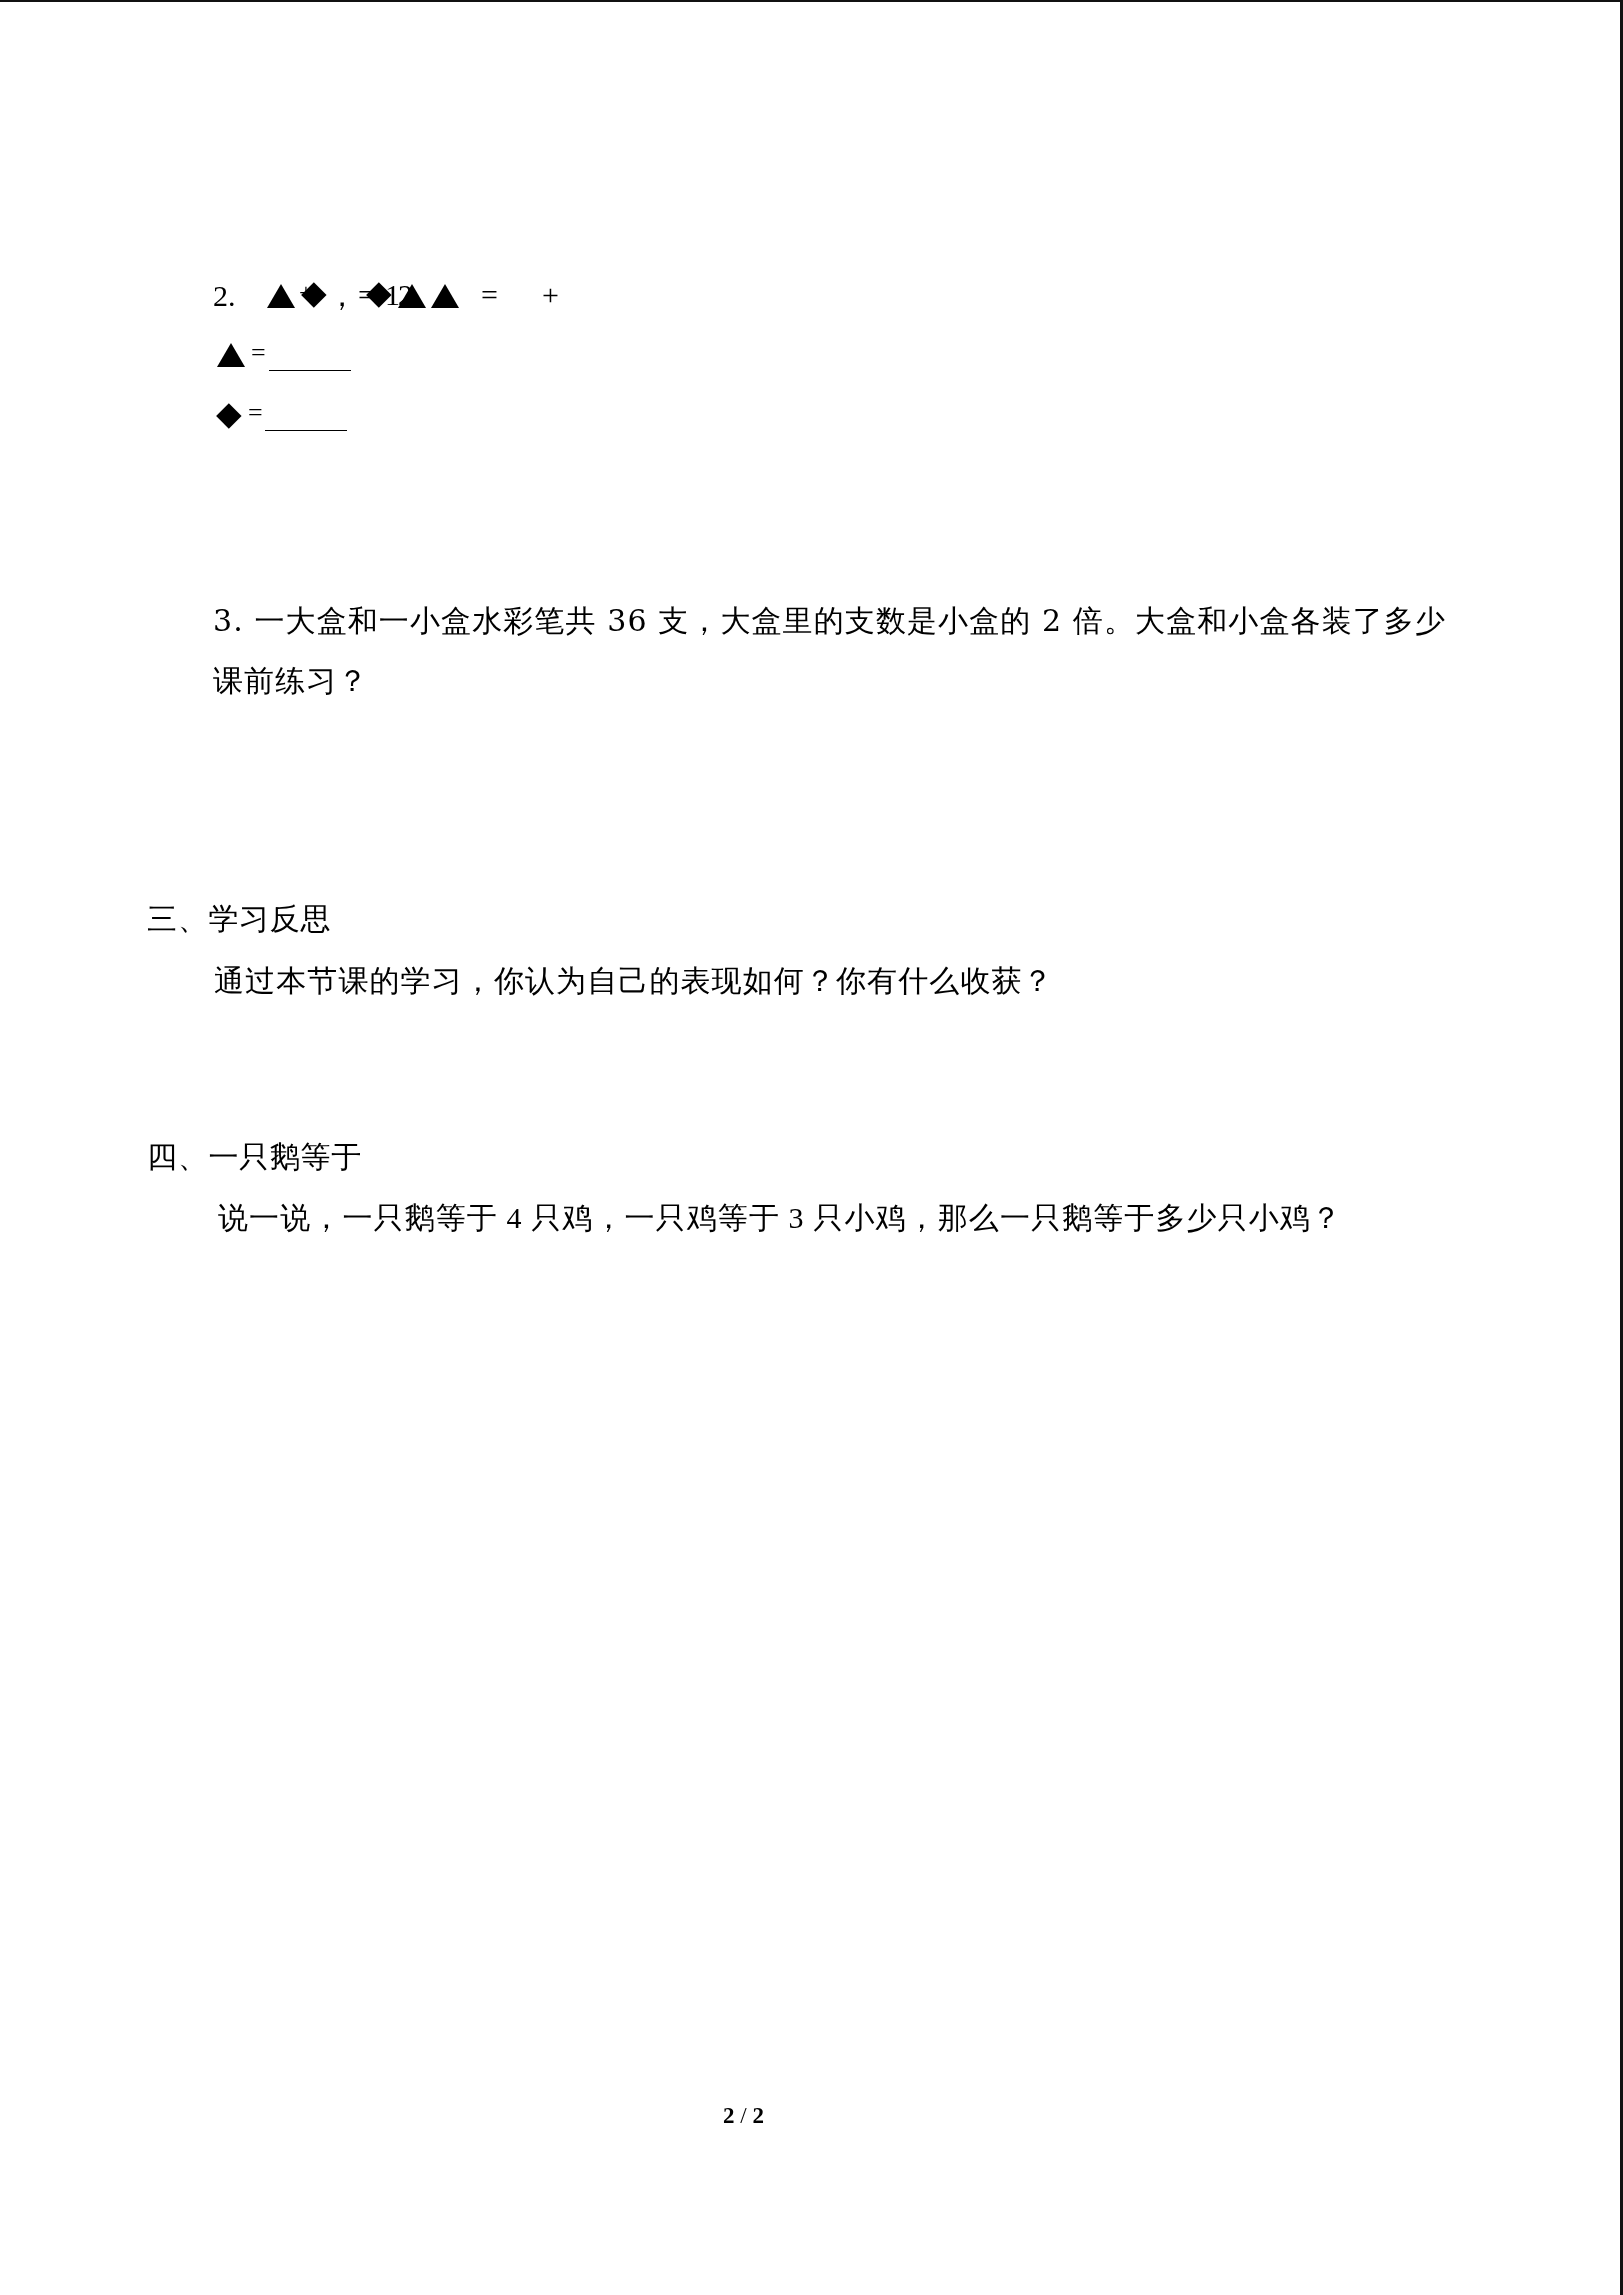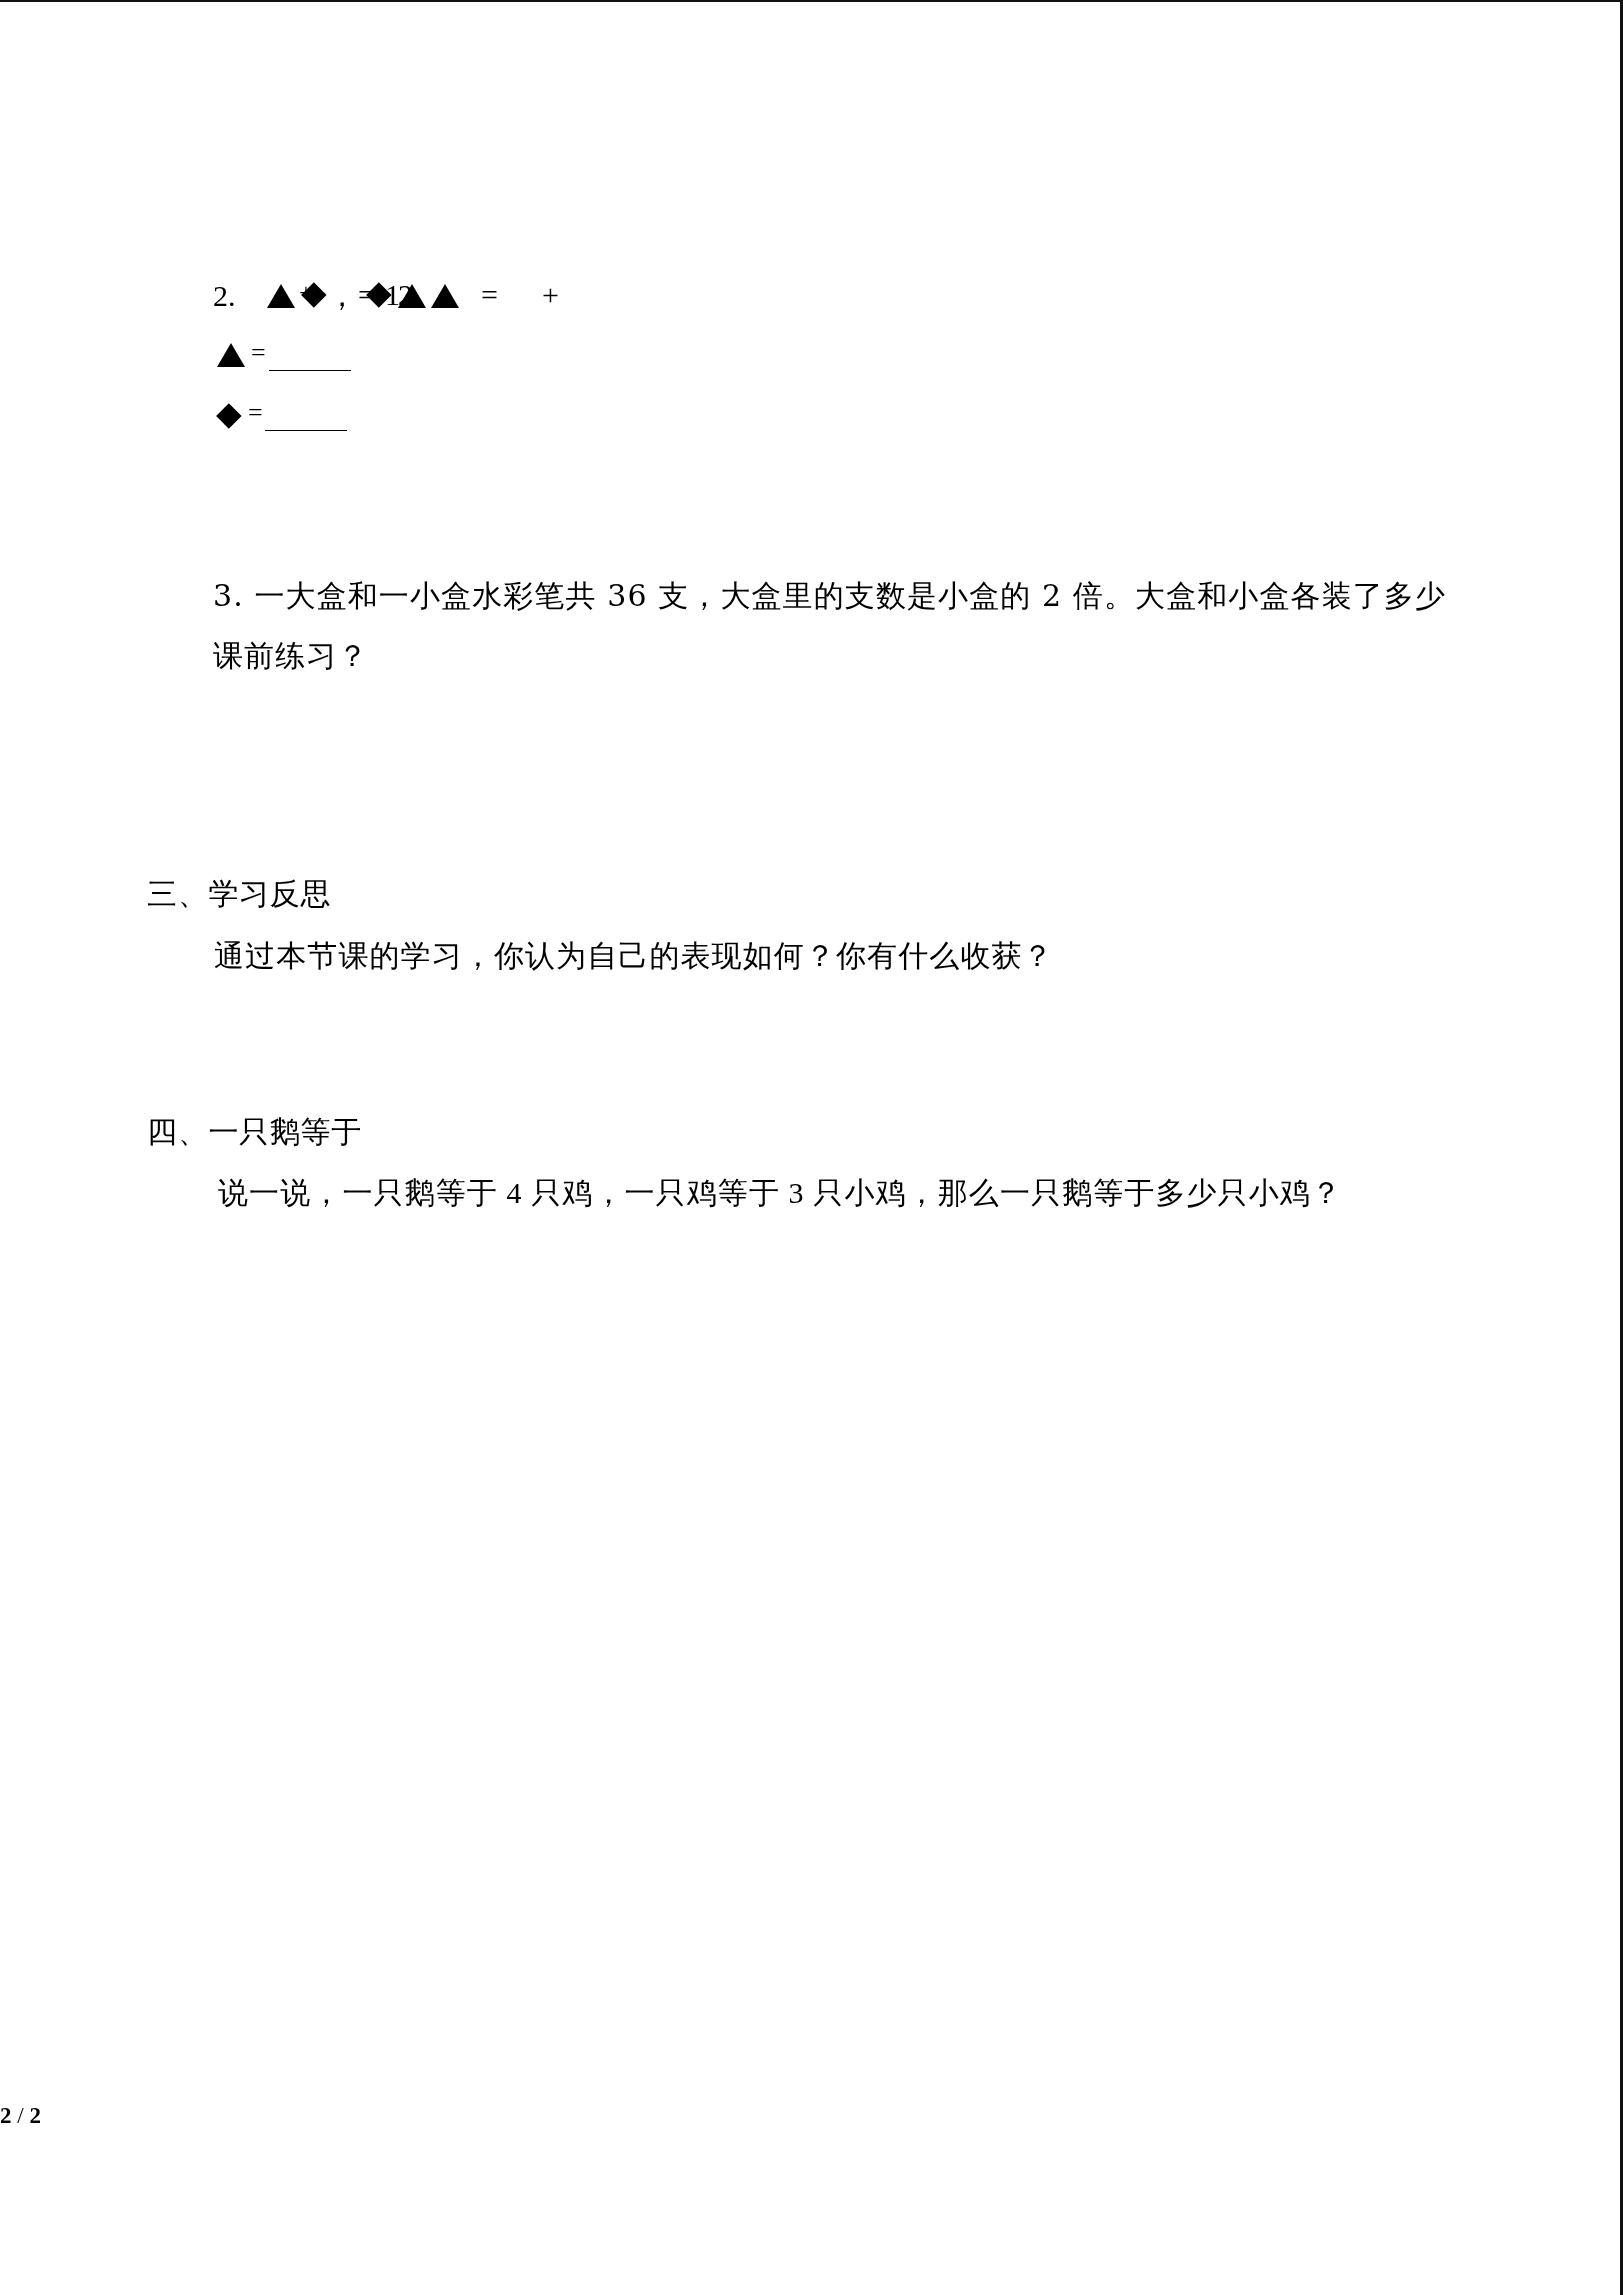--- a/index.html
+++ b/index.html
@@ -26,20 +26,21 @@
     right: 0; top: 0;
     width: 2.7px; height: 2295px;
     background: #111111;
   }
   .line {
     position: absolute;
     white-space: nowrap;
     font-size: 30px;
     line-height: 38px;
     letter-spacing: 0.7px;
+    margin-top: 25px;
   }
   .tri {
     position: absolute;
     width: 0; height: 0;
     border-left: 14.3px solid transparent;
     border-right: 14.3px solid transparent;
     border-bottom: 24.5px solid #000;
   }
   .dia {
     position: absolute;
@@ -55,20 +56,21 @@
   }
   .blank {
     position: absolute;
     height: 0;
     border-bottom: 1.4px solid #000;
   }
   .page-num {
     position: absolute;
     left: 0; width: 1487px;
     top: 2103px;
+    text-align: center;
     font-family: "Liberation Serif", serif;
     font-size: 23px;
     font-weight: bold;
   }
   .page-num .slash { font-weight: normal; }
 </style>
 </head>
 <body>
 
 <div class="frame-top"></div>

